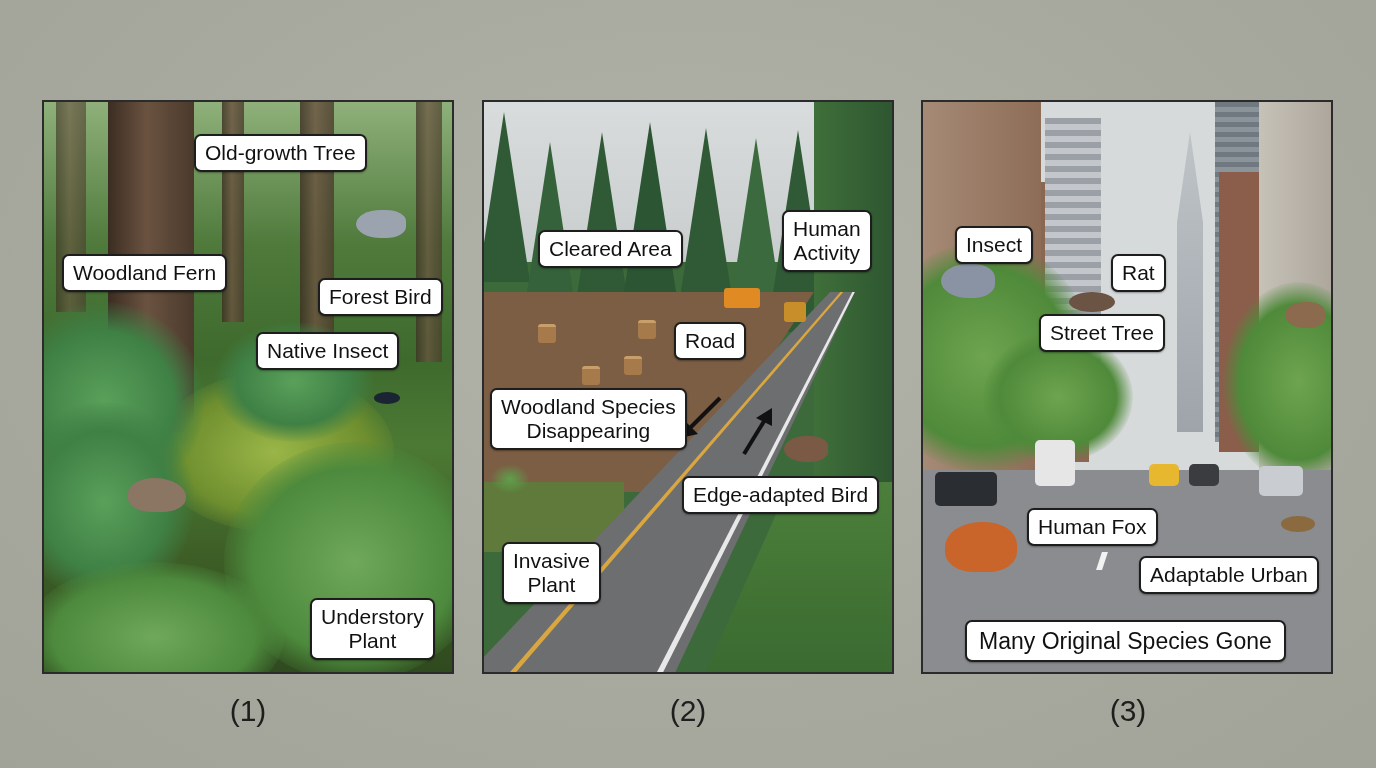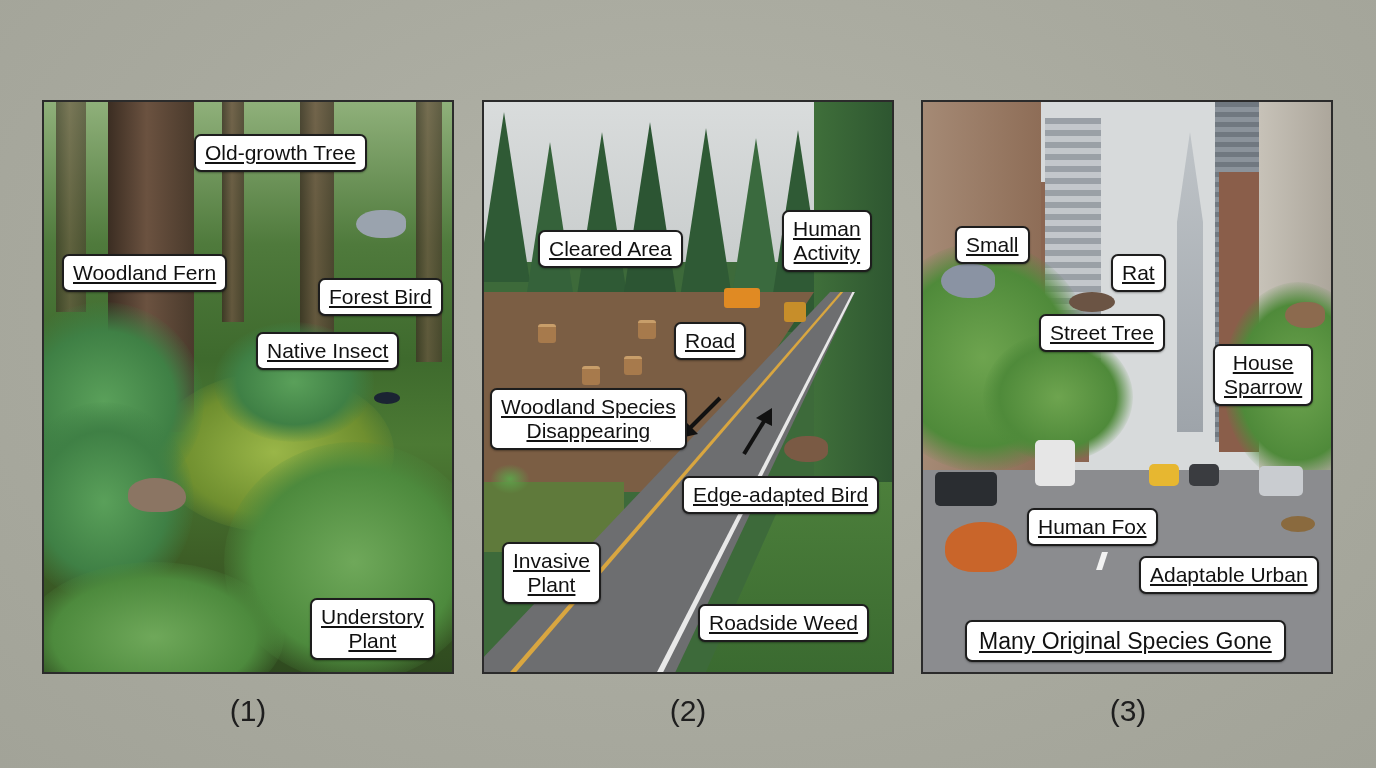--- a/index.html
+++ b/index.html
@@ -5,21 +5,21 @@
   html,body{margin:0;padding:0;}
   body{width:1376px;height:768px;background:#a9aa9f;position:relative;overflow:hidden;font-family:"Liberation Sans","DejaVu Sans",sans-serif;}
   .bgwash{position:absolute;inset:0;background:radial-gradient(ellipse at 50% 40%,#b3b4a9 0%,#a8a99e 60%,#a2a398 100%);}
   .panel{position:absolute;top:100px;width:412px;height:574px;border:2px solid #2b2b2b;overflow:hidden;box-sizing:border-box;}
   .p1{left:42px;}
   .p2{left:482px;}
   .p3{left:921px;}
   .scene{position:absolute;inset:0;}
   .caption{position:absolute;top:694px;font-size:30px;color:#1e1e1e;width:80px;text-align:center;}
   .label{position:absolute;background:#fff;border:2px solid #1d1d1d;border-radius:7px;color:#111;font-size:21px;line-height:24px;padding:5px 9px;text-align:center;white-space:nowrap;box-shadow:0 1px 2px rgba(0,0,0,.35);}
-  .label span{display:block;text-decoration:underline;}
+  .label span{display:block;}
   
   .forest-bg{background:linear-gradient(180deg,#8fb07a 0%,#4f7a3c 25%,#3e6a2d 45%,#4c7a34 60%,#3d5e26 80%,#2f4a1f 100%);}
   .trunk{position:absolute;background:linear-gradient(90deg,#3b2d22,#6b5240 45%,#4a3a2c);}
   .fern{position:absolute;border-radius:50%;background:radial-gradient(ellipse,#5aa05a 0%,#3f8045 50%,transparent 72%);}
   .leafy{position:absolute;border-radius:50%;background:radial-gradient(ellipse,#6fa85a 0%,#4d8a3d 55%,transparent 74%);}
   .moss{position:absolute;border-radius:50%;background:radial-gradient(ellipse,#9ab648 0%,#6f8f2f 55%,transparent 75%);}
   
   .sky{position:absolute;left:0;top:0;width:100%;height:160px;background:linear-gradient(180deg,#d9dcdc,#c9cdcd);}
   .pine{position:absolute;width:0;height:0;border-left:26px solid transparent;border-right:26px solid transparent;border-bottom:170px solid #2f5a35;}
   .ground{position:absolute;background:#7b5e44;}
@@ -127,23 +127,20 @@
       <span>Woodland Species</span>
       <span>Disappearing</span>
     </div>
   <div class="label" style="left:198px;top:374px">
       <span>Edge-adapted Bird</span>
     </div>
   <div class="label" style="left:18px;top:440px">
       <span>Invasive</span>
       <span>Plant</span>
     </div>
-  <div class="label" style="left:214px;top:502px">
-      <span>Roadside Weed</span>
-    </div>
 </div>
 <div class="caption" style="left:648px">(2)</div>
 
 <div class="panel p3">
   <div class="scene" style="background:#d7dadb">
     <div class="bldg" style="left:0;top:0;width:118px;height:380px;background:linear-gradient(90deg,#a58a75,#8e6d57)"></div>
     <div class="bldg" style="left:118px;top:80px;width:48px;height:280px;background:#8b6652"></div>
     <div class="bldg" style="left:122px;top:16px;width:56px;height:300px;background:repeating-linear-gradient(180deg,#9aa0a6 0 6px,#c3c7cb 6px 12px)"></div>
     <div class="bldg" style="left:254px;top:30px;width:26px;height:300px;background:linear-gradient(180deg,#bfc4c8,#9ea4aa);clip-path:polygon(50% 0,100% 30%,100% 100%,0 100%,0 30%)"></div>
     <div class="bldg" style="left:292px;top:0;width:50px;height:340px;background:repeating-linear-gradient(180deg,#707880 0 5px,#8b939b 5px 10px)"></div>
@@ -160,31 +157,27 @@
     <div class="car" style="left:336px;top:364px;width:44px;height:30px;background:#c9ccd0"></div>
     <div style="position:absolute;left:176px;top:450px;width:6px;height:18px;background:#f2f2f2;transform:skewX(-18deg)"></div>
     <div style="position:absolute;left:18px;top:162px;width:54px;height:34px;background:#8a93a3;border-radius:50% 40% 40% 50%"></div>
     <div style="position:absolute;left:146px;top:190px;width:46px;height:20px;background:#6b5444;border-radius:50%"></div>
     <div style="position:absolute;left:362px;top:200px;width:40px;height:26px;background:#8c6a4e;border-radius:50% 40% 40% 50%"></div>
     <div style="position:absolute;left:22px;top:420px;width:72px;height:50px;background:#c9652a;border-radius:50% 45% 40% 40%"></div>
     <div style="position:absolute;left:358px;top:414px;width:34px;height:16px;background:#8a6a3e;border-radius:50%"></div>
   </div>
 
   <div class="label" style="left:32px;top:124px">
-      <span>Small</span>
+      <span>Insect</span>
     </div>
   <div class="label" style="left:188px;top:152px">
       <span>Rat</span>
     </div>
   <div class="label" style="left:116px;top:212px">
       <span>Street Tree</span>
-    </div>
-  <div class="label" style="left:290px;top:242px">
-      <span>House</span>
-      <span>Sparrow</span>
     </div>
   <div class="label" style="left:104px;top:406px">
       <span>Human Fox</span>
     </div>
   <div class="label" style="left:216px;top:454px">
       <span>Adaptable Urban</span>
     </div>
   <div class="label" style="left:42px;top:518px;font-size:23px;padding:7px 12px">
       <span>Many Original Species Gone</span>
     </div>

